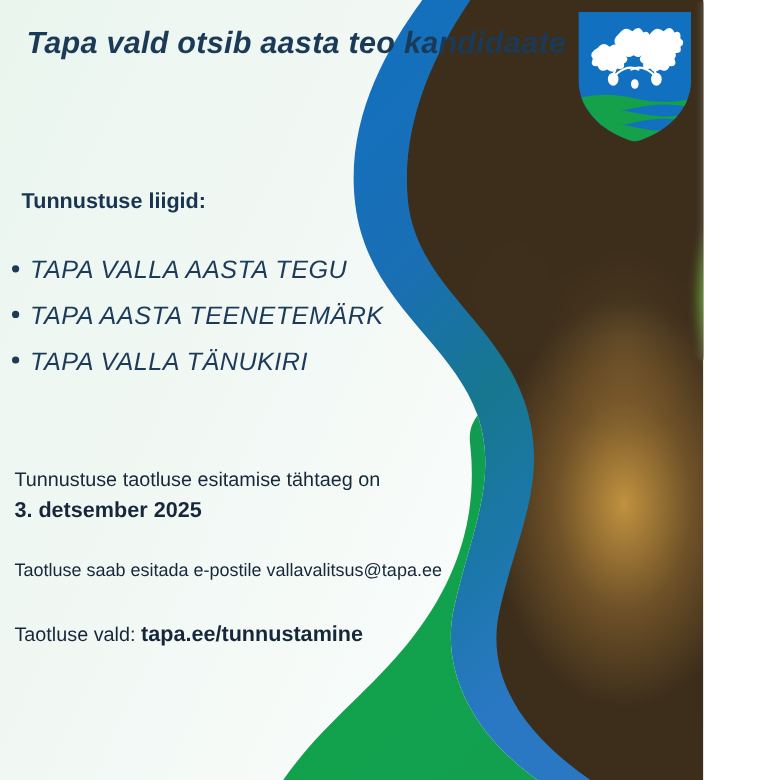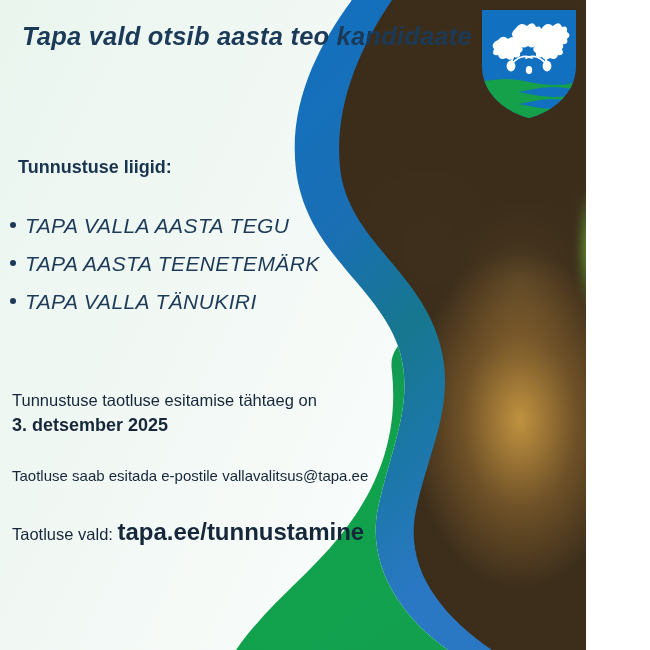--- a/index.html
+++ b/index.html
@@ -72,21 +72,21 @@
   }
   ul.kinds li .dot{
     width:6px;height:6px;border-radius:50%;background:#1d3b58;
     flex:0 0 auto;transform:translateY(-5px);
   }
   .block{position:absolute;color:#16273a;}
   .deadline{left:12px;top:351px;font-size:16.5px;line-height:25px;margin-top:37px;}
   .deadline .bold{font-weight:bold;font-size:18px;}
   .apply{left:12px;top:444px;font-size:15px;line-height:25px;margin-top:19px;}
   .form{left:12px;top:518px;font-size:16.5px;}
-  .form .bold{font-weight:bold;font-size:24px;}
+  .form .bold{font-weight:bold;font-size:18px;}
 </style>
 </head>
 <body>
 
 <div id="poster">
 
   <div class="photo-wrap">
     <div class="photo"></div>
     <div class="photo-blur-top"></div>
   </div>

